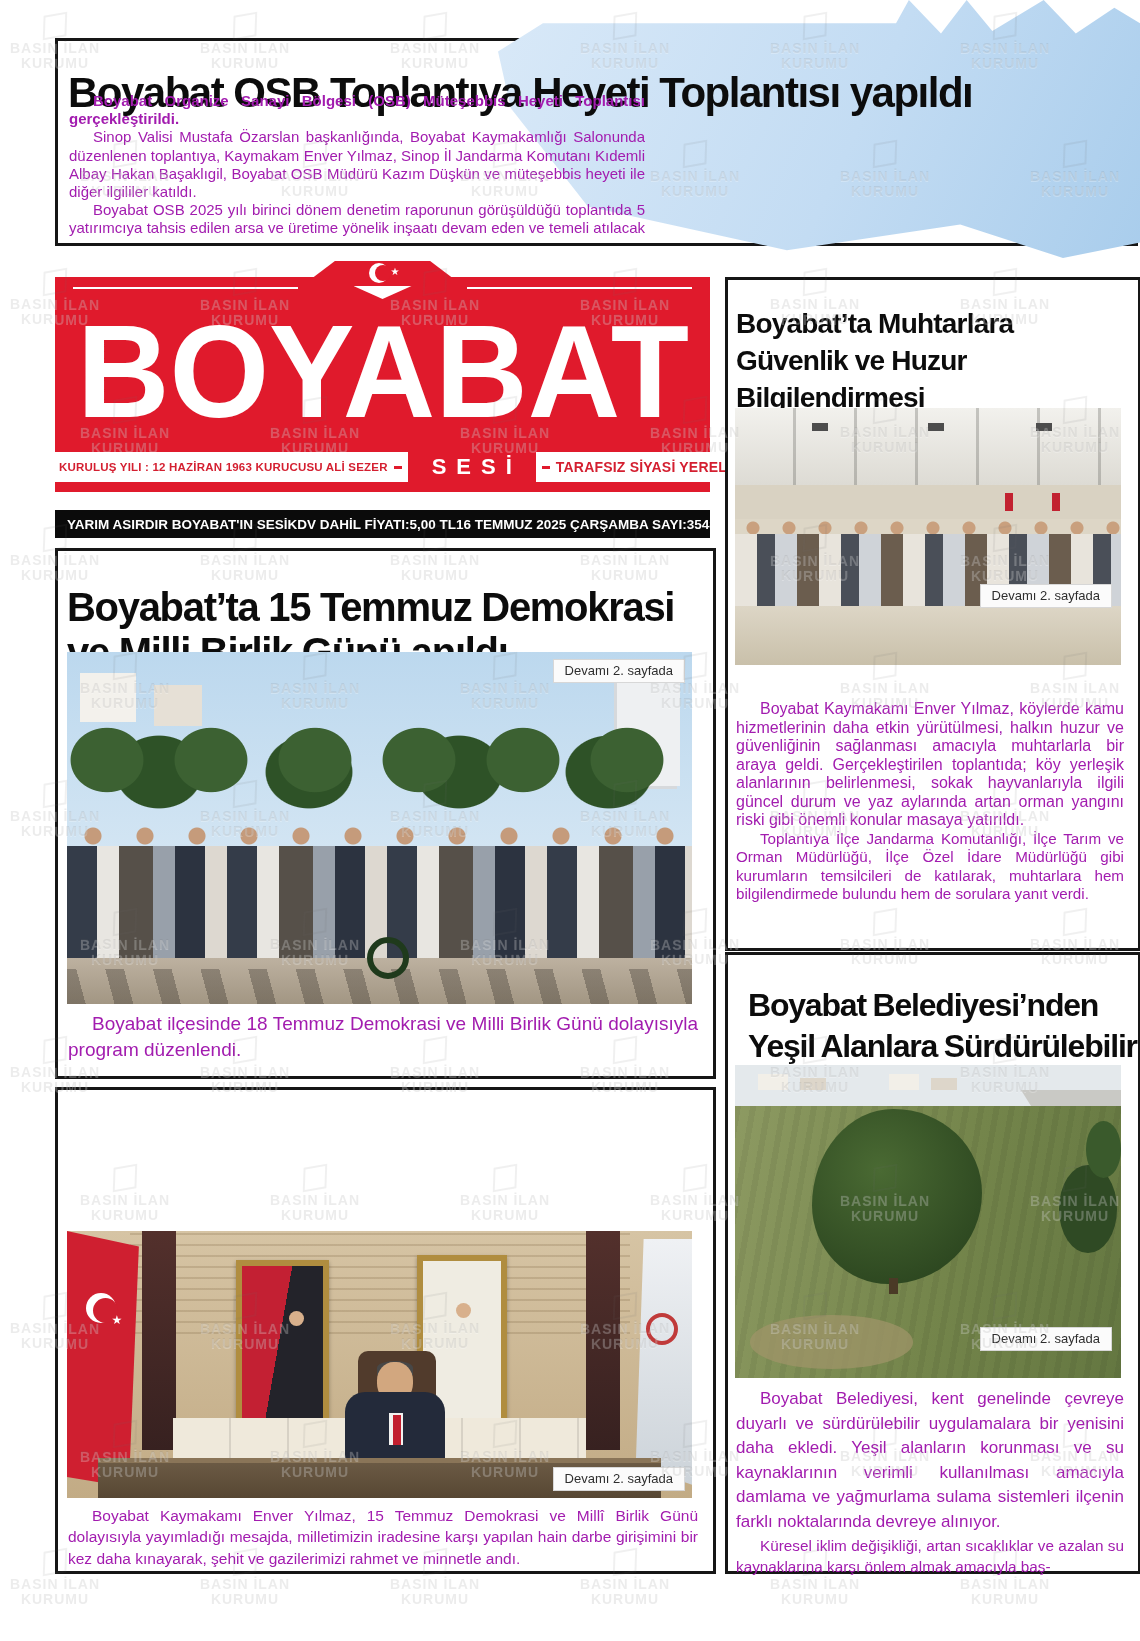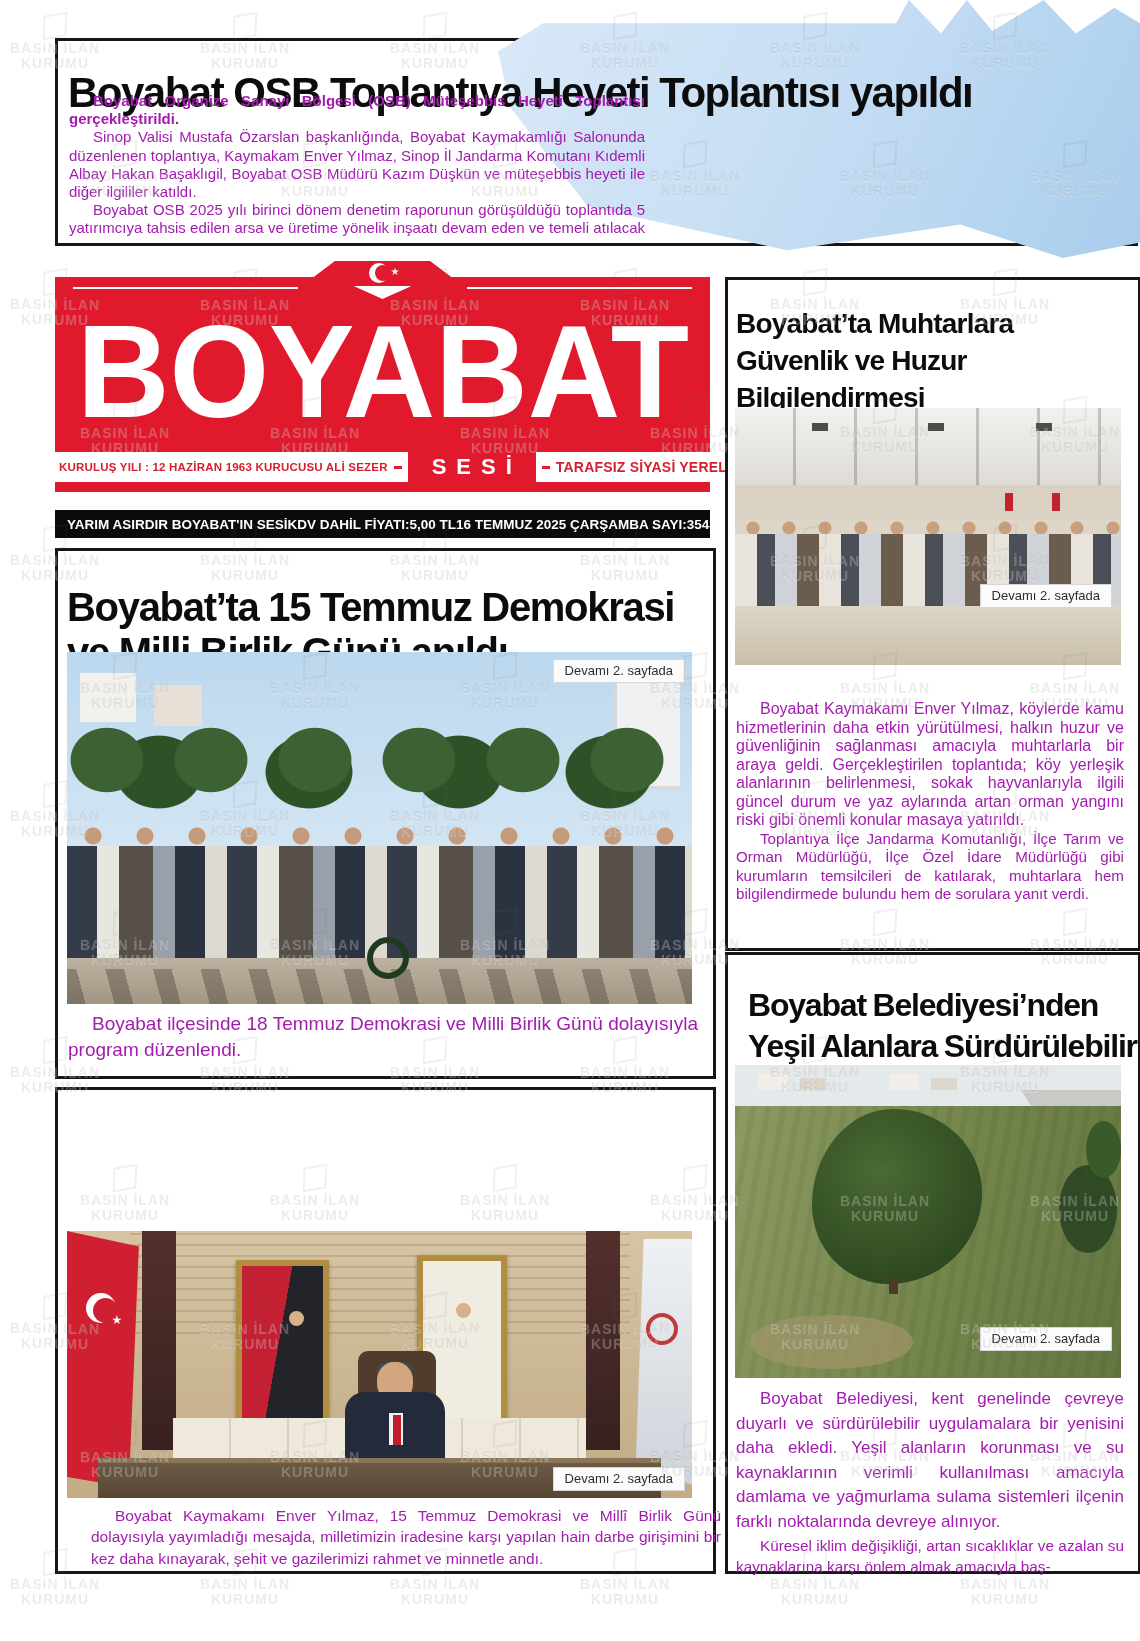--- a/index.html
+++ b/index.html
@@ -106,21 +106,21 @@
   .of-flag-r .emb{position:absolute;left:18%;top:30%;width:24px;height:24px;border-radius:50%;border:4px solid #c03a3a;}
   .of-credenza{left:17%;right:17%;bottom:15%;height:15%;background:#efe9db;
       background-image:repeating-linear-gradient(90deg,rgba(0,0,0,0) 0 56px,rgba(0,0,0,.10) 56px 58px);}
   .of-chair{left:46.5%;bottom:26%;width:78px;height:78px;background:#513b2c;border-radius:10px 10px 0 0;}
   .of-suit{left:44.5%;bottom:15%;width:100px;height:66px;background:#232a3a;border-radius:20px 20px 0 0;}
   .of-shirt{left:51.5%;bottom:20%;width:14px;height:32px;background:#f2f2f0;}
   .of-tie{left:52.2%;bottom:20%;width:8px;height:30px;background:#c11f2f;}
   .of-head{left:49.6%;bottom:36%;width:36px;height:40px;background:#d2a77f;border-radius:46%;}
   .of-hair{left:49.6%;bottom:46%;width:36px;height:14px;background:#474747;border-radius:50% 50% 0 0;}
   .of-desk{left:5%;right:5%;bottom:0;height:15%;background:linear-gradient(#8a7558 0 12%,#6b5a44 12%,#574733);}
-  #msg-body{position:absolute;left:10px;top:415px;width:630px;font-size:15.5px;line-height:21.4px;margin-left:23px;}
+  #msg-body{position:absolute;left:10px;top:415px;width:630px;font-size:15.5px;line-height:21.4px;}
   
   #rbox1{left:725px;top:277px;width:410px;height:668px;}
   #r1-headline{position:absolute;left:8px;top:3px;font-size:28px;line-height:1.32;letter-spacing:-0.8px;}
   #photo-hall{left:7px;top:128px;width:386px;height:257px;background:#ddd6c6;}
   .ph-ceiling{left:0;right:0;top:0;height:30%;border-bottom:2px solid #a9a49a;
       background:repeating-linear-gradient(90deg,rgba(0,0,0,0) 0 58px,rgba(90,90,85,.30) 58px 61px),
                  linear-gradient(#f2f1ed,#dddbd4);}
   .ph-light{top:6%;width:16px;height:8px;background:#4d4d4d;}
   .ph-wall{left:0;right:0;top:30%;height:13%;background:#d9d2c2;}
   .ph-flag{top:33%;width:8px;height:18px;background:#c22230;}

